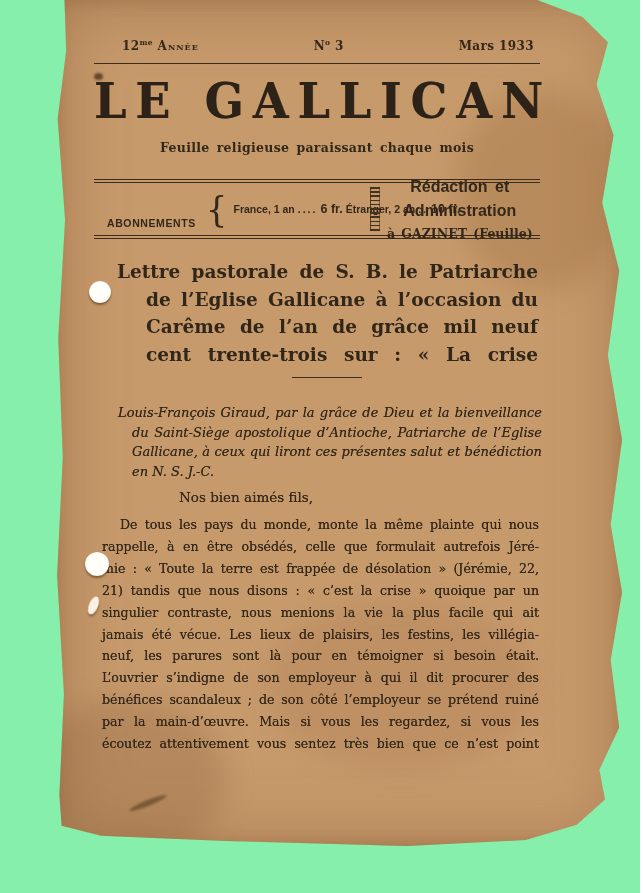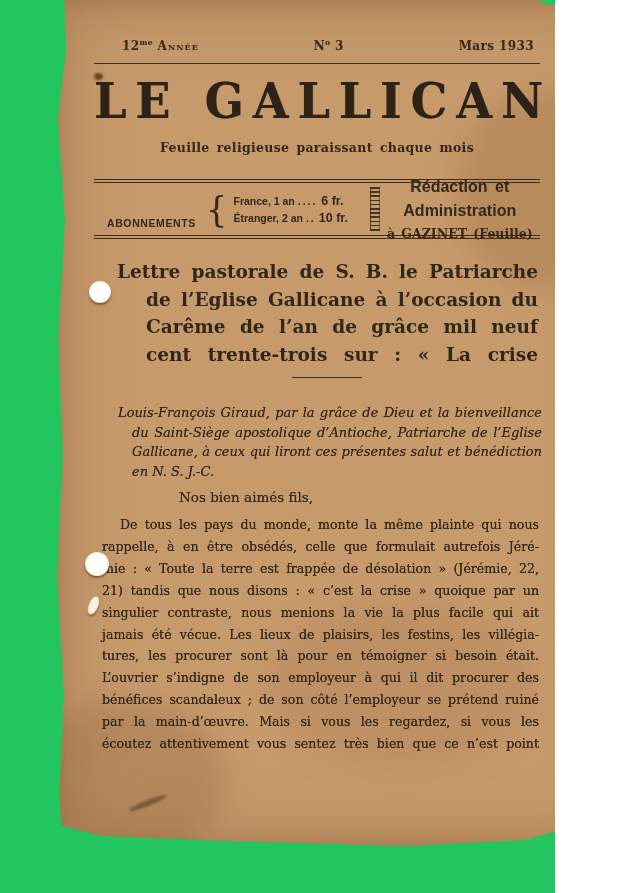--- a/index.html
+++ b/index.html
@@ -1,16 +1,16 @@
 <!DOCTYPE html>
 <html><head>
 <meta charset="utf-8">
 <style>
   html,body{margin:0;padding:0;}
-  .scan{position:relative;width:555px;height:893px;background:#22c55e;overflow:hidden;
+  .scan{position:relative;width:640px;height:893px;background:#86efac;overflow:hidden;
         font-family:"DejaVu Serif", serif;}
   .paper{position:absolute;left:56px;top:0;width:566px;height:846px;
     background:
       radial-gradient(ellipse 90% 55% at 42% 28%, rgba(235,206,160,.38), rgba(0,0,0,0) 62%),
       radial-gradient(ellipse 60% 45% at 100% 18%, rgba(140,95,50,.34), rgba(0,0,0,0) 62%),
       radial-gradient(ellipse 70% 35% at 2% 100%, rgba(128,84,44,.38), rgba(0,0,0,0) 65%),
       radial-gradient(ellipse 85% 28% at 60% 102%, rgba(125,82,45,.30), rgba(0,0,0,0) 60%),
       linear-gradient(100deg,#bd9061 0%,#c89a6b 15%,#cda272 38%,#c99e71 60%,#c294659 78%,#b98b5c 100%),
       #c79a6c;
     background-color:#c79a6c;
@@ -34,21 +34,21 @@
             text-shadow:.5px .5px 0 rgba(44,34,23,.6);white-space:nowrap;}
   .subtitle{left:38px;top:140px;width:446px;text-align:center;font-weight:bold;font-size:12.5px;
             letter-spacing:.3px;word-spacing:2.5px;}
 
   
   .infobox{left:38px;top:179px;width:446px;height:52px;border-top:4px double #3b2d1e;border-bottom:4px double #3b2d1e;
            display:flex;align-items:center;font-family:"Liberation Sans",sans-serif;}
   .abox-label{font-weight:bold;font-size:10.5px;letter-spacing:.6px;margin-left:13px;margin-top:28px;}
   .brace{font-family:"DejaVu Serif",serif;font-size:34px;font-weight:normal;margin:0 6px 0 10px;
          transform:scaleY(1.05);line-height:1;}
-  .rates{display:flex;flex-direction:column;gap:3px;width:110px;text-align:center;}
+  .rates{display:flex;gap:3px;width:110px;text-align:center;}
   .rate{display:flex;align-items:baseline;font-weight:bold;font-size:10.5px;white-space:nowrap;}
   .rate .dots{margin:0 3px;letter-spacing:2px;}
   .rate .price{font-size:12.5px;margin-left:auto;}
   .ladder{width:8px;height:44px;margin-left:26px;
           border-left:1.2px solid rgba(59,45,30,.8);border-right:1.2px solid rgba(59,45,30,.55);
           background:repeating-linear-gradient(to bottom,#43321f 0 1.6px,rgba(0,0,0,0) 1.6px 4.2px);}
   .redaction{flex:1;text-align:center;line-height:1.55;}
   .redaction .r1{font-weight:bold;font-size:16px;word-spacing:3px;}
   .redaction .r2{font-family:"DejaVu Serif",serif;font-weight:bold;font-size:12.5px;word-spacing:2px;}
 
@@ -145,21 +145,21 @@
 
     <div class="abs greeting ink">Nos bien aimés fils,</div>
 
     <div class="abs bodytext ink">
       <div class="jl ind">De tous les pays du monde, monte la même plainte qui nous</div>
       <div class="jl">rappelle, à en être obsédés, celle que formulait autrefois Jéré-</div>
       <div class="jl">mie : « Toute la terre est frappée de désolation » (Jérémie, 22,</div>
       <div class="jl">21) tandis que nous disons : « c’est la crise » quoique par un</div>
       <div class="jl">singulier contraste, nous menions la vie la plus facile qui ait</div>
       <div class="jl">jamais été vécue. Les lieux de plaisirs, les festins, les villégia-</div>
-      <div class="jl">tures, les procurer sont là pour en témoigner si besoin était.</div>
+      <div class="jl">neuf, les parures sont là pour en témoigner si besoin était.</div>
       <div class="jl">L’ouvrier s’indigne de son employeur à qui il dit procurer des</div>
       <div class="jl">bénéfices scandaleux ; de son côté l’employeur se prétend ruiné</div>
       <div class="jl">par la main-d’œuvre. Mais si vous les regardez, si vous les</div>
       <div class="jl">écoutez attentivement vous sentez très bien que ce n’est point</div>
     </div>
 
     <div class="hole hole1"></div>
     <div class="hole hole2"></div>
     <div class="scratch"></div>
     <div class="inkdot"></div>

